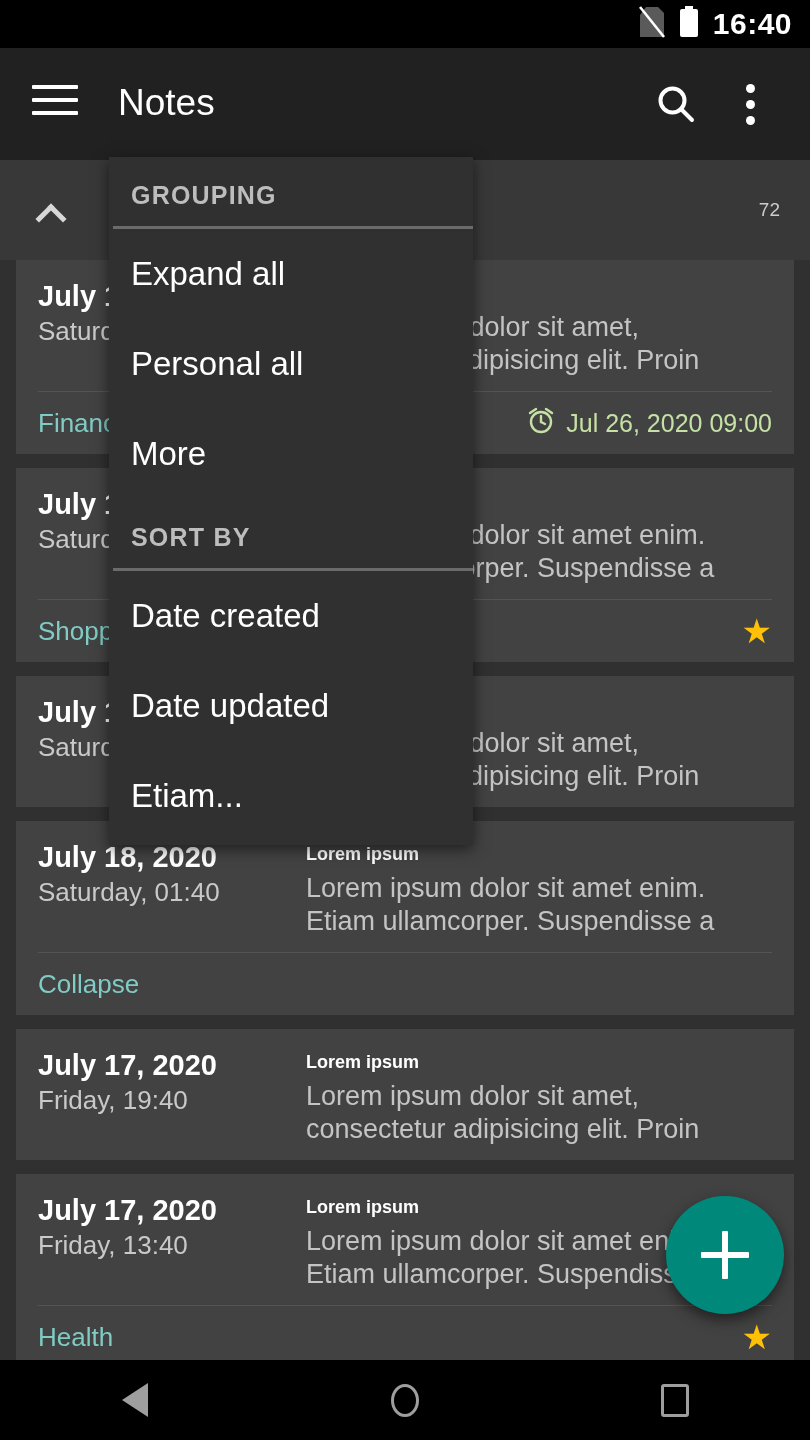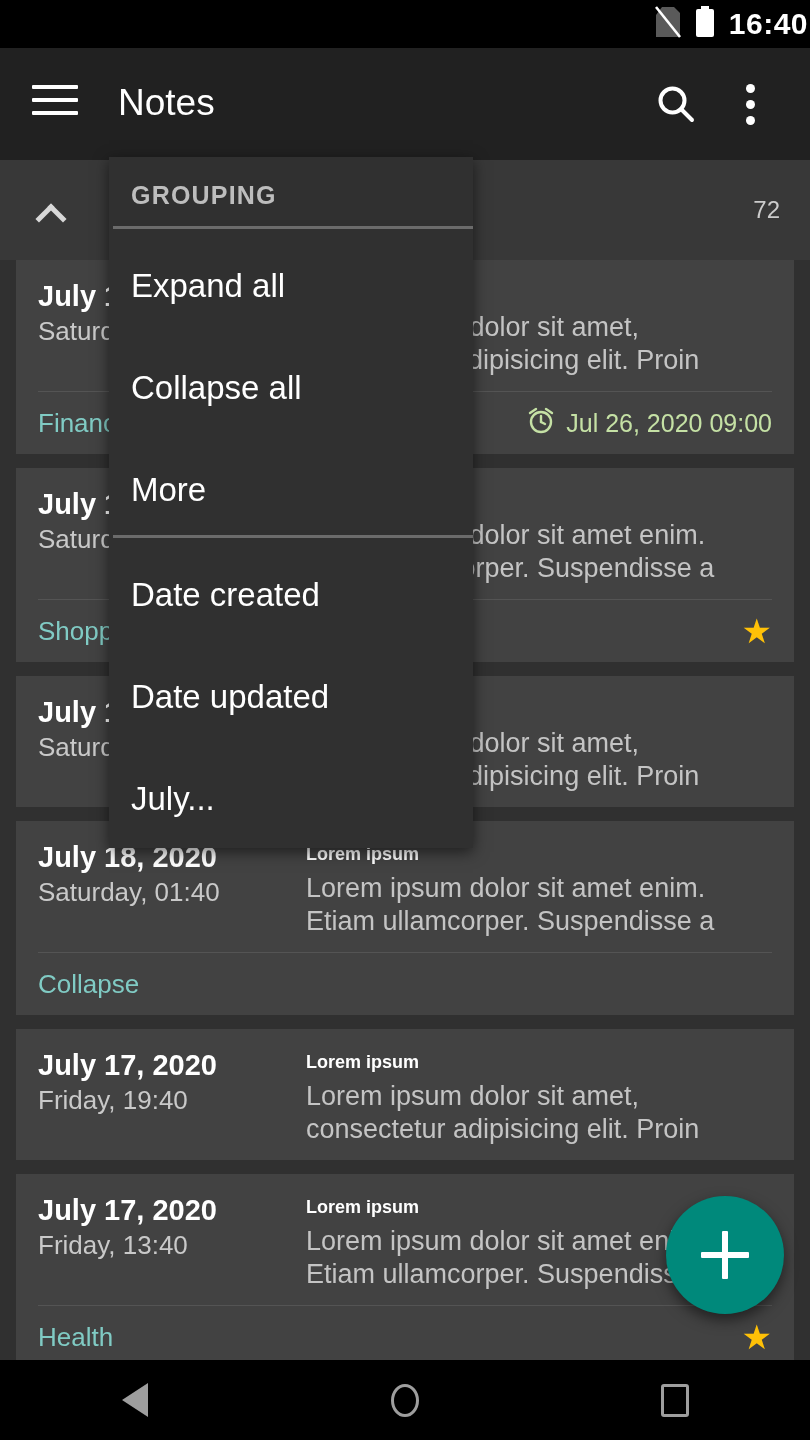--- a/index.html
+++ b/index.html
@@ -22,21 +22,21 @@
   
   .status-bar {
     position: absolute;
     top: 0; left: 0;
     width: 810px;
     height: 48px;
     background: #000000;
     display: flex;
     align-items: center;
     justify-content: flex-end;
-    padding-right: 2px;
+    padding-right: 18px;
     box-sizing: border-box;
   }
   .status-icons {
     display: flex;
     align-items: center;
     gap: 14px;
   }
   .status-clock {
     color: #ffffff;
     font-size: 30px;
@@ -148,21 +148,21 @@
     content: "";
     position: absolute;
     left: 4px; top: 8px;
     width: 17px; height: 17px;
     border-left: 5px solid #d8d8d8;
     border-top: 5px solid #d8d8d8;
     transform: rotate(45deg);
   }
   .group-count {
     color: #cccccc;
-    font-size: 24px;
+    font-size: 19px;
   }
 
   
   .note-list {
     position: absolute;
     top: 260px; left: 0;
     width: 810px;
     height: 1100px;
     overflow: hidden;
     background: #303030;
@@ -263,21 +263,20 @@
     height: 3px;
     background: #6b6b6b;
     margin: 0 0 0 4px;
   }
   .menu-item {
     color: #ffffff;
     font-size: 33px;
     padding: 26px 0 26px 22px;
     cursor: pointer;
     white-space: nowrap;
-    margin-top: 12px;
   }
 
   
   .fab {
     position: absolute;
     right: 26px;
     bottom: 126px;
     width: 118px;
     height: 118px;
     border-radius: 50%;
@@ -499,26 +498,27 @@
             <div class="star">★</div>
           </div>
         </div>
       </div>
     </div>
 
   <div class="dropdown" id="dropdown">
       <div class="menu-section-label">GROUPING</div>
       <div class="menu-divider"></div>
       <div class="menu-item">Expand all</div>
-      <div class="menu-item">Collapse all</div>
+      <div class="menu-item">Personal all</div>
       <div class="menu-item">More</div>
+      <div class="menu-section-label">SORT BY</div>
       <div class="menu-divider"></div>
       <div class="menu-item">Date created</div>
       <div class="menu-item">Date updated</div>
-      <div class="menu-item">July...</div>
+      <div class="menu-item">Etiam...</div>
     </div>
 
   <div class="fab">
     <div class="fab-plus"></div>
   </div>
 
   <div class="nav-bar">
     <div class="nav-btn">
         <div class="nav-back"></div>
       </div>

